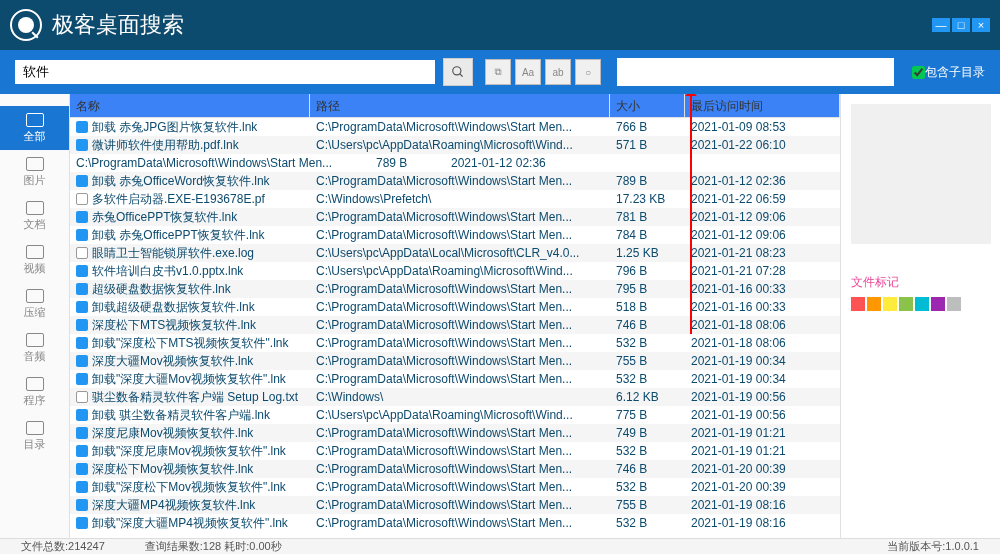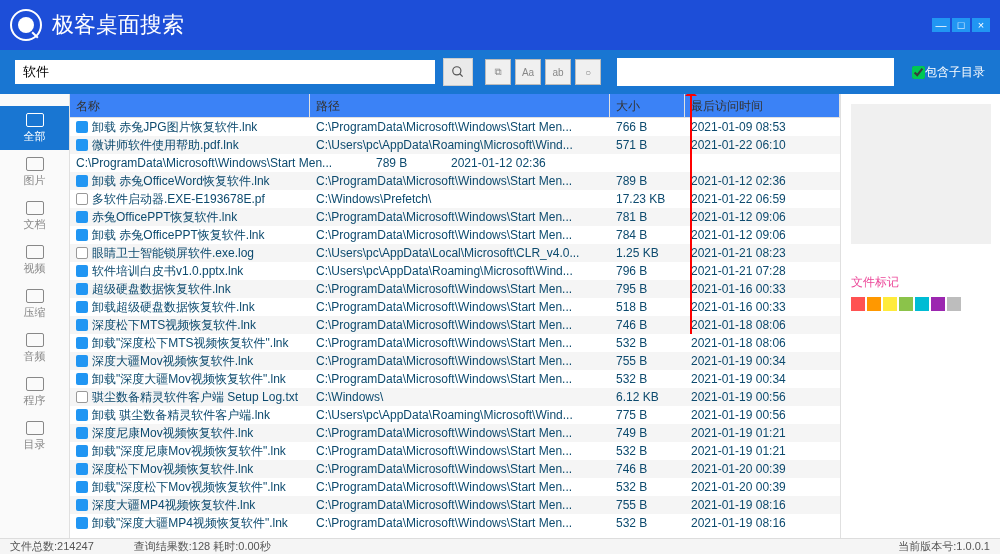--- a/index.html
+++ b/index.html
@@ -1,17 +1,17 @@
 <!DOCTYPE html>
 <html><head>
 <meta charset="utf-8">
 <style>
 * { margin: 0; padding: 0; box-sizing: border-box; }
 body { font-family: "Microsoft YaHei", sans-serif; font-size: 12px; background: #fff; width: 1000px; height: 560px; overflow: hidden; }
-.titlebar { background: #1d4ed8; height: 50px; display: flex; align-items: center; padding: 5px 10px; color: #fff; justify-content: flex-end; }
+.titlebar { background: #0c4a6e; height: 50px; display: flex; align-items: center; padding: 5px 10px; color: #fff; justify-content: flex-end; }
 .logo { width: 32px; height: 32px; border: 2px solid #fff; border-radius: 50%; display: flex; align-items: center; justify-content: center; margin-right: 10px; position: relative; }
 .logo-inner { width: 16px; height: 16px; background: #fff; border-radius: 50%; }
 .logo-handle { position: absolute; width: 8px; height: 2px; background: #fff; bottom: 3px; right: 1px; transform: rotate(45deg); }
 .title { font-size: 22px; font-weight: 300; }
 .winctrl { margin-left: auto; display: flex; gap: 2px; }
 .winctrl span { width: 18px; height: 14px; background: #2196f3; display: flex; align-items: center; justify-content: center; color: #fff; font-size: 11px; cursor: pointer; }
 .searchbar { background: #1976d2; height: 44px; display: flex; align-items: center; padding: 0 15px; gap: 8px; }
 .search-input { flex: 0 0 420px; height: 24px; border: none; padding: 0 8px; font-size: 13px; }
 .search-btn { width: 30px; height: 28px; background: #eaeaea; border: 1px solid #ccc; display: flex; align-items: center; justify-content: center; cursor: pointer; }
 .toolbar-btns { display: flex; gap: 4px; margin-left: 4px; }
@@ -43,21 +43,21 @@
 .c-path { flex: 0 0 300px; }
 .c-size { flex: 0 0 75px; }
 .c-time { flex: 1; }
 .arrow { position: absolute; top: 0; left: 620px; width: 2px; height: 240px; background: #ff0000; pointer-events: none; }
 .arrow::before { content: ""; position: absolute; top: 0; left: -5px; border: 6px solid transparent; border-bottom-color: #ff0000; top: -10px; }
 .rightpanel { width: 160px; border-left: 1px solid #e0e0e0; padding: 10px; }
 .preview { width: 140px; height: 140px; background: #f0f0f0; }
 .tags-title { margin-top: 30px; margin-bottom: 6px; color: #ec4899; }
 .tags { display: flex; gap: 2px; }
 .tag { width: 14px; height: 14px; }
-.statusbar { height: 16px; background: #f5f5f5; border-top: 1px solid #ddd; display: flex; align-items: flex-end; padding: 0 10px; font-size: 11px; color: #555; }
+.statusbar { height: 16px; background: #f5f5f5; border-top: 1px solid #ddd; display: flex; align-items: flex-end; padding: 0 21px; font-size: 11px; color: #555; }
 .statusbar .right { margin-left: auto; }
 </style>
 </head>
 <body>
 
 <div class="titlebar">
   <div class="logo">
       <div class="logo-inner"></div>
       <div class="logo-handle"></div>
     </div>

